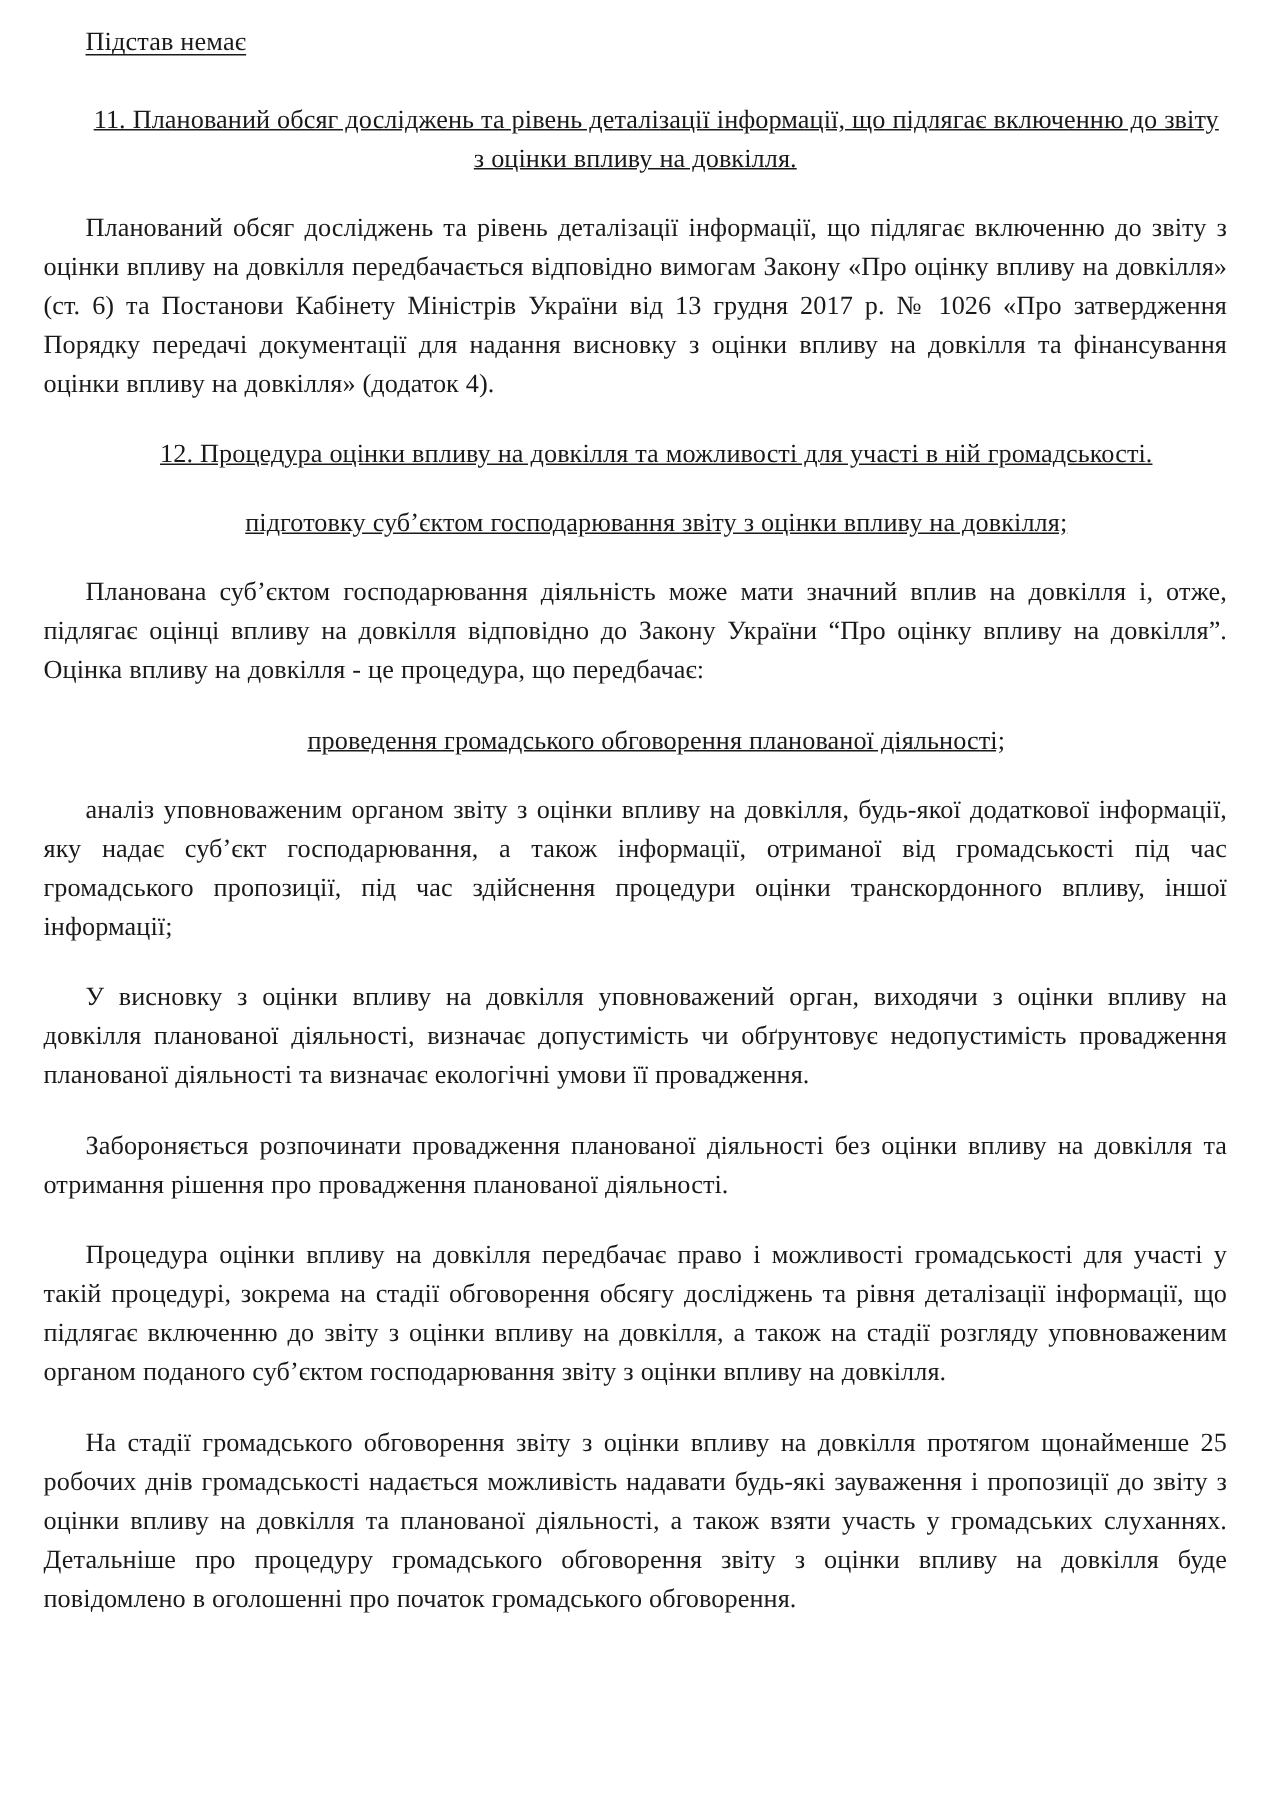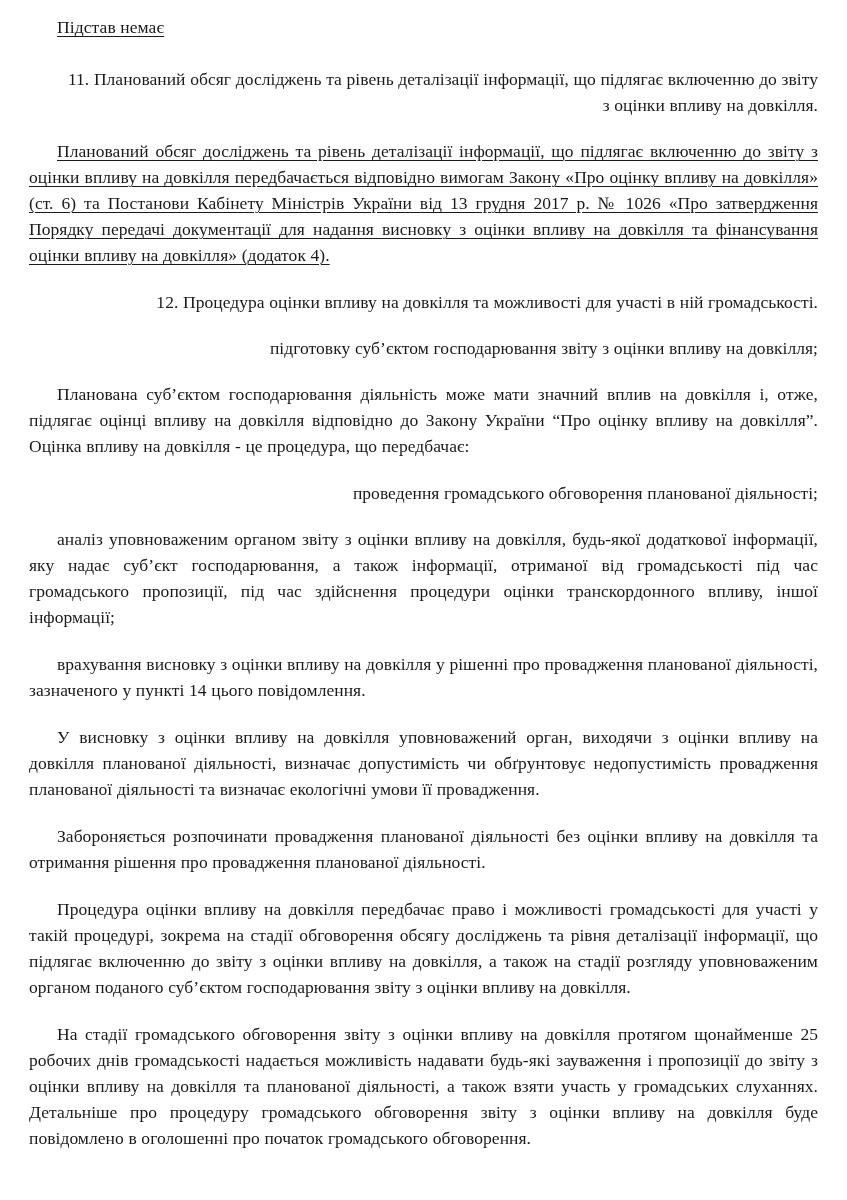--- a/index.html
+++ b/index.html
@@ -52,27 +52,27 @@
     margin: 0 0 21px 0;
     text-align: justify;
     text-indent: 28px;
     letter-spacing: 0.05px;
     word-spacing: 0.2px;
     -webkit-hyphens: none;
     hyphens: none;
   }
 
   p.para.underlined {
-    text-decoration: underline;
     text-underline-offset: 2.5px;
     text-decoration-thickness: 1.2px;
   }
 
   p.para.nojustify {
-    text-align: right;
+    text-align: center;
+    text-decoration: underline;
   }
 
   p.para.tight {
     margin-bottom: 20px;
   }
 </style>
 </head>
 <body>
 
 <div class="page">
@@ -88,21 +88,20 @@
 
     <p class="para nojustify tight">підготовку суб’єктом господарювання звіту з оцінки впливу на довкілля;</p>
 
     <p class="para">Планована суб’єктом господарювання діяльність може мати значний вплив на довкілля і, отже, підлягає оцінці впливу на довкілля відповідно до Закону України “Про оцінку впливу на довкілля”. Оцінка впливу на довкілля - це процедура, що передбачає:</p>
 
     <p class="para nojustify tight">проведення громадського обговорення планованої діяльності;</p>
 
     <p class="para">аналіз уповноваженим органом звіту з оцінки впливу на довкілля, будь-якої додаткової інформації, яку надає суб’єкт господарювання, а також інформації, отриманої від громадськості під час громадського пропозиції, під час здійснення процедури оцінки транскордонного впливу, іншої інформації;</p>
 
 
-    <p class="para">врахування висновку з оцінки впливу на довкілля у рішенні про провадження планованої діяльності, зазначеного у пункті 14 цього повідомлення.</p>
 
     <p class="para">У висновку з оцінки впливу на довкілля уповноважений орган, виходячи з оцінки впливу на довкілля планованої діяльності, визначає допустимість чи обґрунтовує недопустимість провадження планованої діяльності та визначає екологічні умови її провадження.</p>
 
     <p class="para">Забороняється розпочинати провадження планованої діяльності без оцінки впливу на довкілля та отримання рішення про провадження планованої діяльності.</p>
 
     <p class="para">Процедура оцінки впливу на довкілля передбачає право і можливості громадськості для участі у такій процедурі, зокрема на стадії обговорення обсягу досліджень та рівня деталізації інформації, що підлягає включенню до звіту з оцінки впливу на довкілля, а також на стадії розгляду уповноваженим органом поданого суб’єктом господарювання звіту з оцінки впливу на довкілля.</p>
 
     <p class="para">На стадії громадського обговорення звіту з оцінки впливу на довкілля протягом щонайменше 25 робочих днів громадськості надається можливість надавати будь-які зауваження і пропозиції до звіту з оцінки впливу на довкілля та планованої діяльності, а також взяти участь у громадських слуханнях. Детальніше про процедуру громадського обговорення звіту з оцінки впливу на довкілля буде повідомлено в оголошенні про початок громадського обговорення.</p>
 
   </div>

